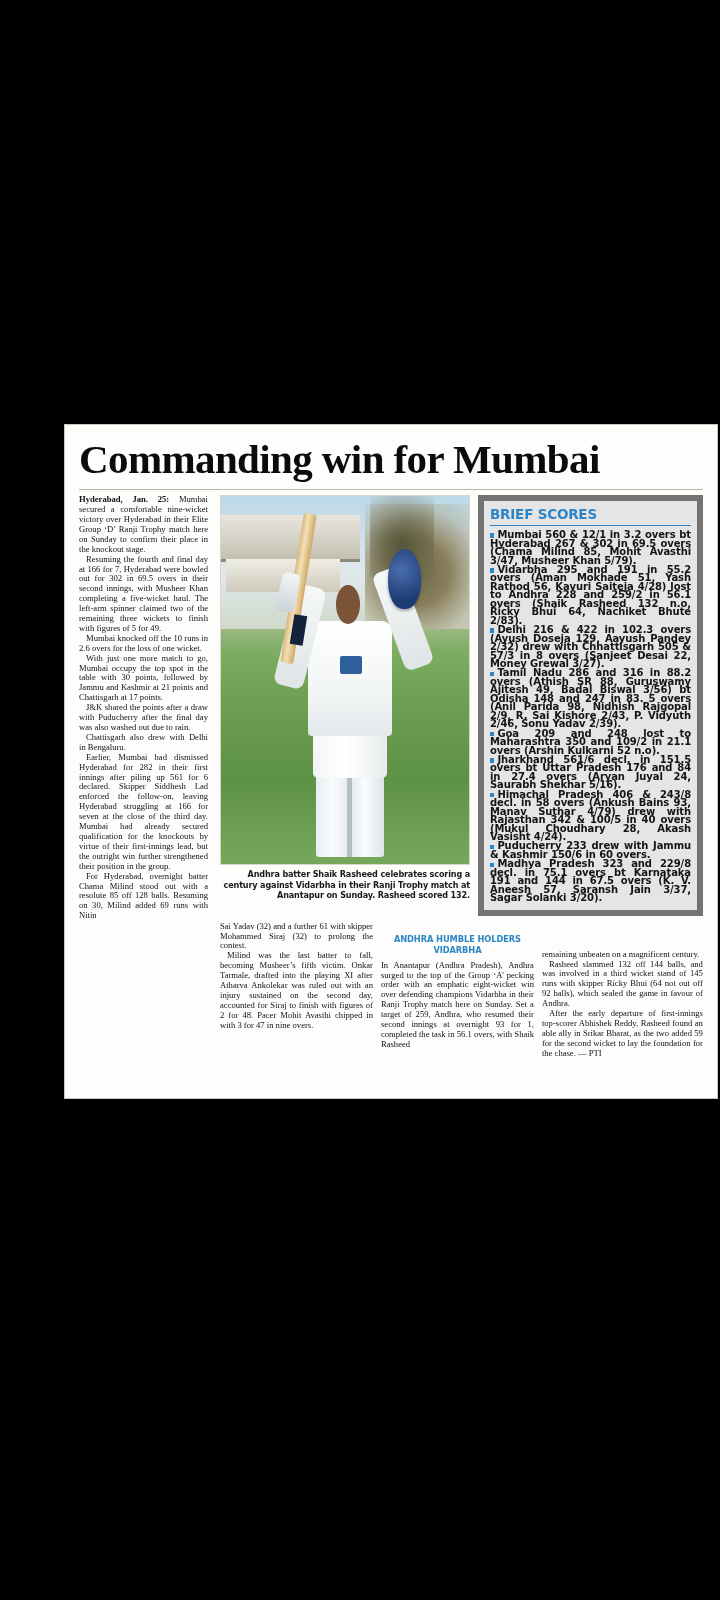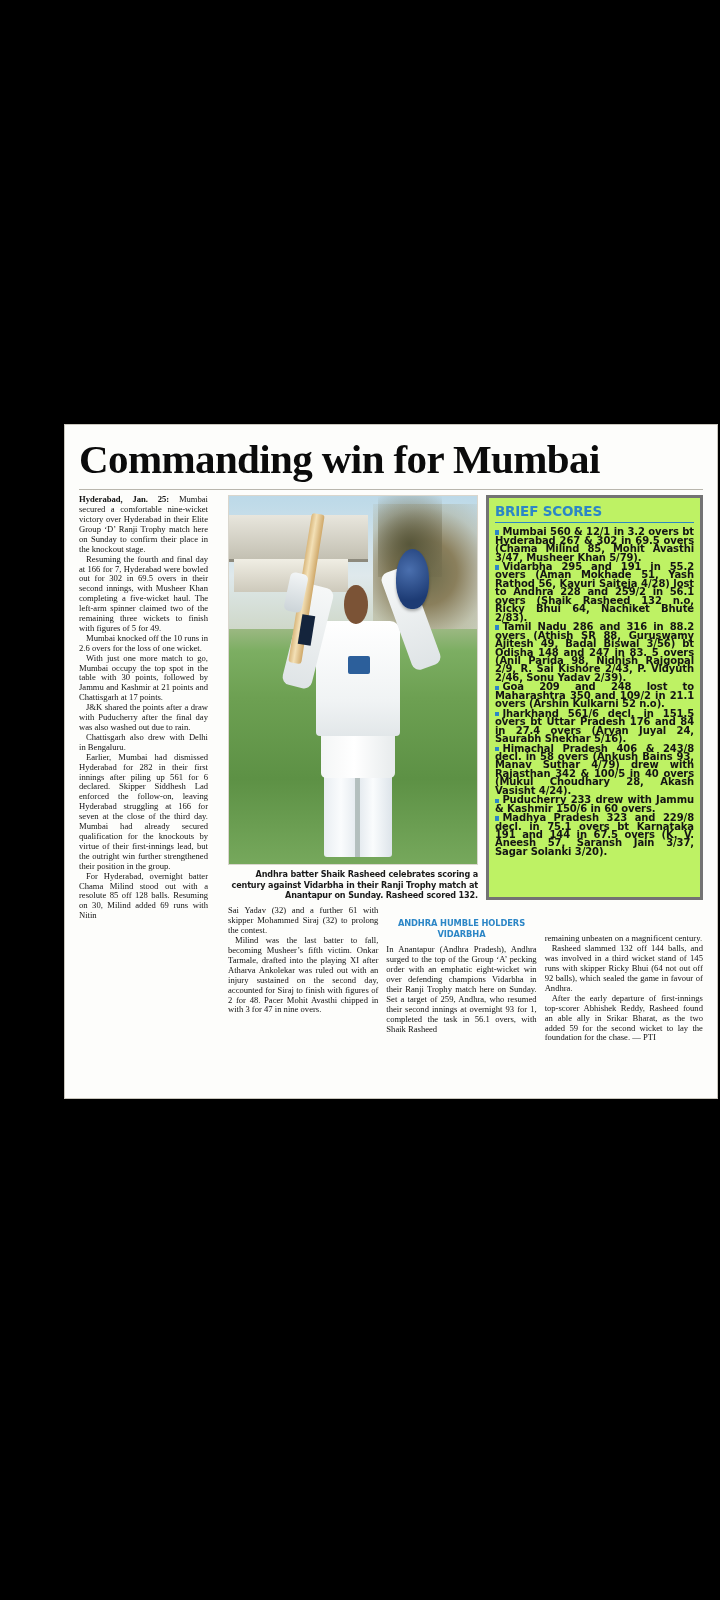--- a/index.html
+++ b/index.html
@@ -32,21 +32,21 @@
     color: #0b0b0b;
     margin: 4px 0 10px 0;
     white-space: nowrap;
   }
   .rule-top {
     border-bottom: 1px solid #b9b6ad;
     margin-bottom: 5px;
   }
   .layout {
     display: flex;
-    gap: 12px;
+    gap: 4px;
     width: 100%;
   }
   
   .col1 {
     width: 137px;
     flex: 0 0 137px;
     padding-right: 8px;
     box-sizing: border-box;
   }
   .body-txt {
@@ -179,22 +179,22 @@
     font-size: 8.1px;
     line-height: 10.4px;
     color: #1a1a1a;
     margin-top: 4px;
     font-weight: bold;
     letter-spacing: -0.15px;
   }
   
   .brief {
     flex: 1 1 auto;
-    background: #bef264;
-    border: 3px solid #737373;
+    background: #e5e5e5;
+    border: 6px solid #737373;
     padding: 5px 6px 6px 6px;
     box-sizing: border-box;
     min-width: 0;
   }
   .brief-title {
     font-family: "DejaVu Sans", sans-serif;
     font-weight: bold;
     font-size: 13.5px;
     color: #2c86c6;
     border-bottom: 1.6px solid #2c86c6;
@@ -291,20 +291,21 @@
               <div class="pl-gloveL"></div>
             </div>
           </div>
           <div class="photo-cap">Andhra batter Shaik Rasheed celebrates scoring a century against Vidarbha in their Ranji Trophy match at Anantapur on Sunday. Rasheed scored 132.</div>
         </div>
 
         <div class="brief">
           <div class="brief-title">BRIEF SCORES</div>
           <div class="score-item"><span class="bullet"></span><span>Mumbai 560 &amp; 12/1 in 3.2 overs bt Hyderabad 267 &amp; 302 in 69.5 overs (Chama Milind 85, Mohit Avasthi 3/47, Musheer Khan 5/79).</span></div>
           <div class="score-item"><span class="bullet"></span><span>Vidarbha 295 and 191 in 55.2 overs (Aman Mokhade 51, Yash Rathod 56, Kavuri Saiteja 4/28) lost to Andhra 228 and 259/2 in 56.1 overs (Shaik Rasheed 132 n.o, Ricky Bhui 64, Nachiket Bhute 2/83).</span></div>
+          <div class="score-item"><span class="bullet"></span><span>Delhi 216 &amp; 422 in 102.3 overs (Ayush Doseja 129, Aayush Pandey 2/32) drew with Chhattisgarh 505 &amp; 57/3 in 8 overs (Sanjeet Desai 22, Money Grewal 3/27).</span></div>
           <div class="score-item"><span class="bullet"></span><span>Tamil Nadu 286 and 316 in 88.2 overs (Athish SR 88, Guruswamy Ajitesh 49, Badal Biswal 3/56) bt Odisha 148 and 247 in 83. 5 overs (Anil Parida 98, Nidhish Rajgopal 2/9, R. Sai Kishore 2/43, P. Vidyuth 2/46, Sonu Yadav 2/39).</span></div>
           <div class="score-item"><span class="bullet"></span><span>Goa 209 and 248 lost to Maharashtra 350 and 109/2 in 21.1 overs (Arshin Kulkarni 52 n.o).</span></div>
           <div class="score-item"><span class="bullet"></span><span>Jharkhand 561/6 decl. in 151.5 overs bt Uttar Pradesh 176 and 84 in 27.4 overs (Aryan Juyal 24, Saurabh Shekhar 5/16).</span></div>
           <div class="score-item"><span class="bullet"></span><span>Himachal Pradesh 406 &amp; 243/8 decl. in 58 overs (Ankush Bains 93, Manav Suthar 4/79) drew with Rajasthan 342 &amp; 100/5 in 40 overs (Mukul Choudhary 28, Akash Vasisht 4/24).</span></div>
           <div class="score-item"><span class="bullet"></span><span>Puducherry 233 drew with Jammu &amp; Kashmir 150/6 in 60 overs.</span></div>
           <div class="score-item"><span class="bullet"></span><span>Madhya Pradesh 323 and 229/8 decl. in 75.1 overs bt Karnataka 191 and 144 in 67.5 overs (K. V. Aneesh 57, Saransh Jain 3/37, Sagar Solanki 3/20).</span></div>
         </div>
 
       </div>
 

